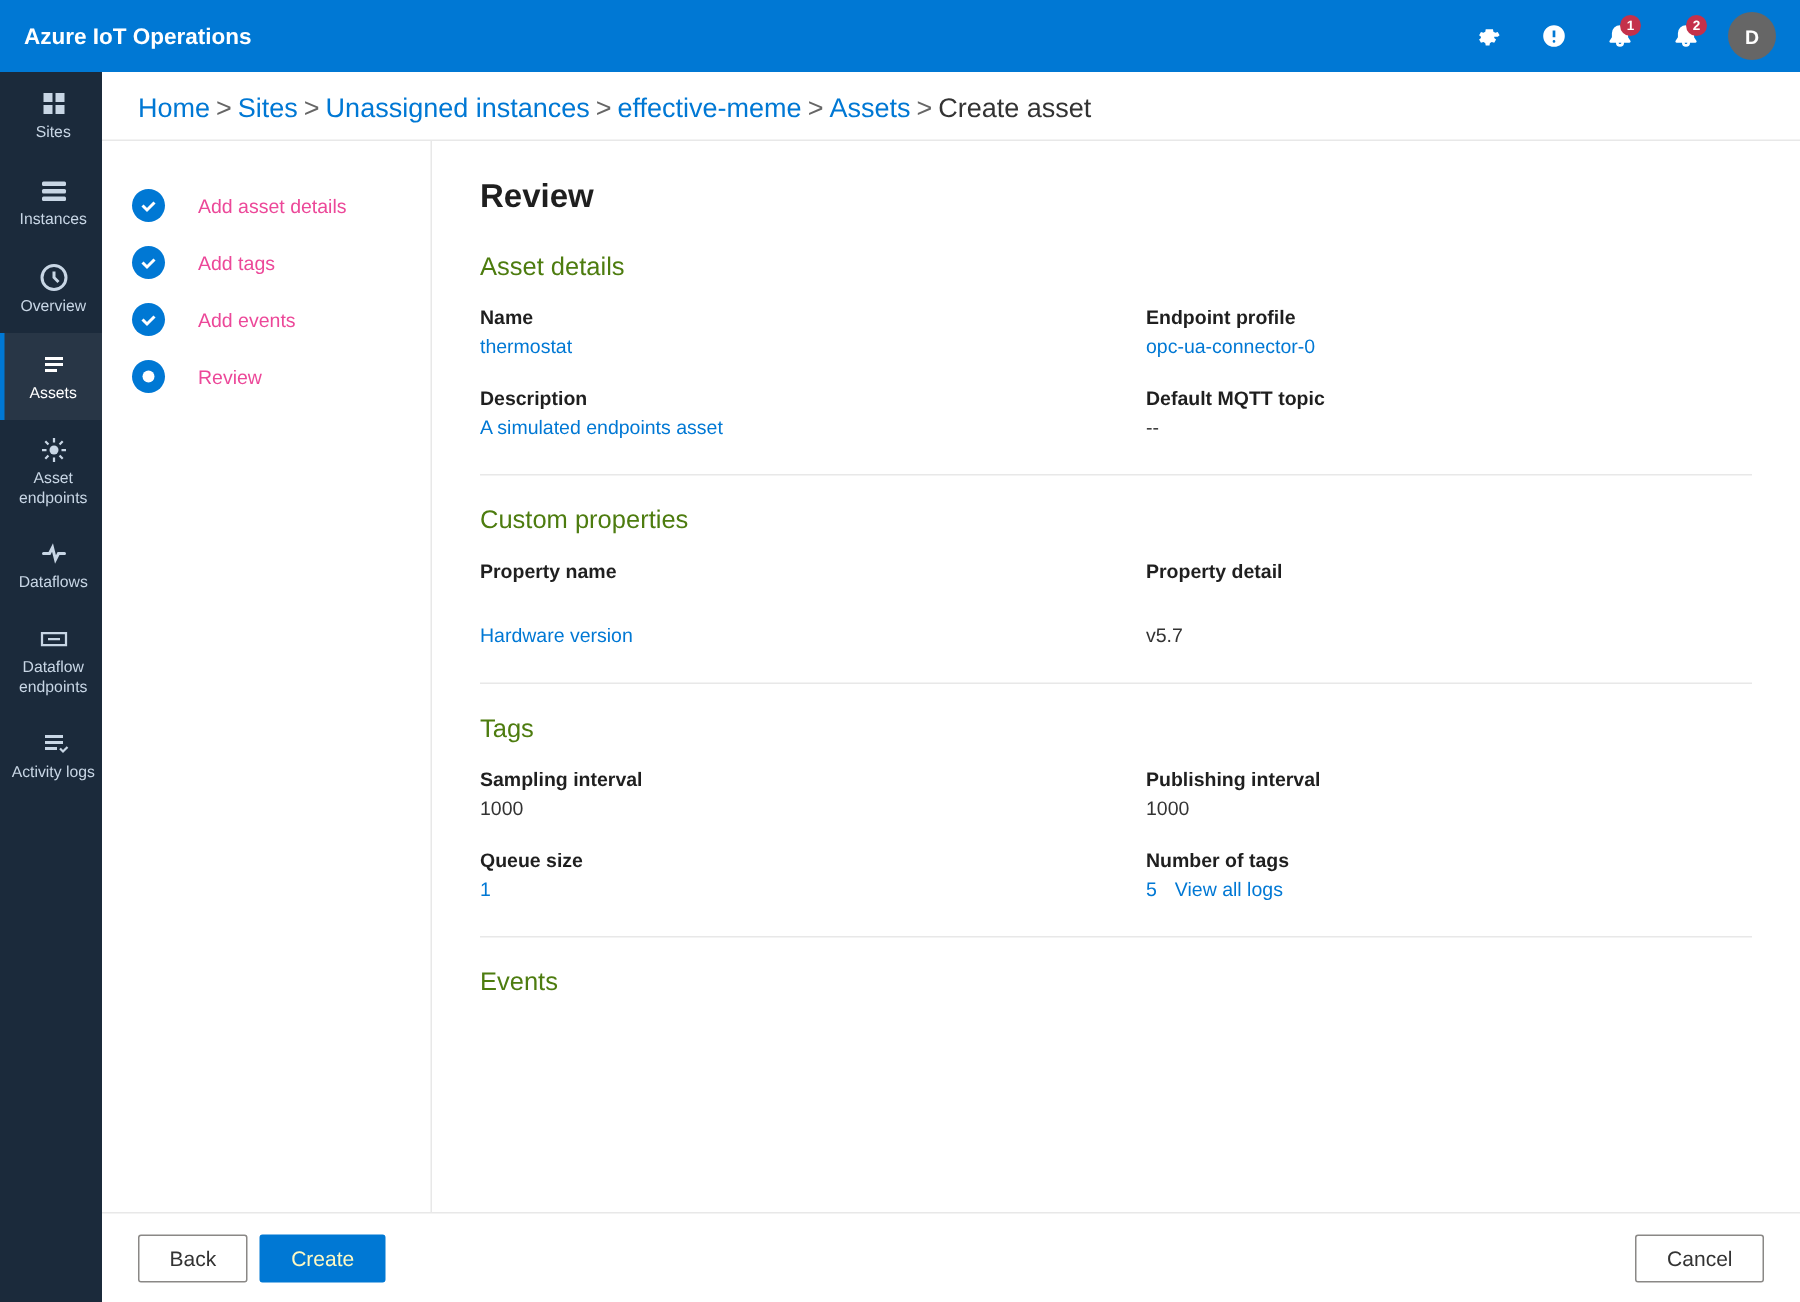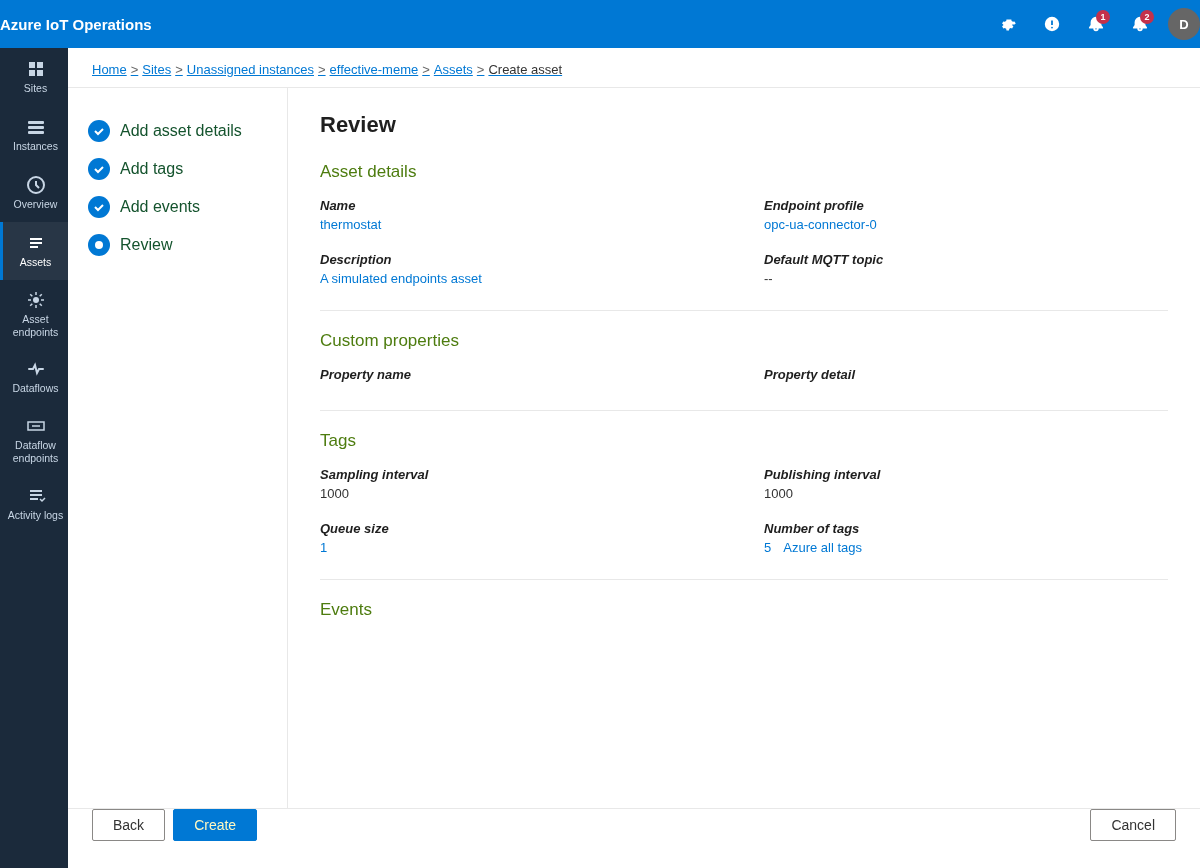--- a/index.html
+++ b/index.html
@@ -4,21 +4,21 @@
   <style>
     * { box-sizing: border-box; margin: 0; padding: 0; }
     body { font-family: 'Segoe UI', Arial, sans-serif; font-size: 14px; color: #333; background: #f3f2f1; height: 868px; overflow: hidden; }
 
     
     .topbar {
       background: #0078d4;
       height: 48px;
       display: flex;
       align-items: center;
-      padding: 0 0;
+      padding: 0 16px;
       color: white;
       position: fixed;
       top: 0; left: 0; right: 0;
       z-index: 100;
     }
     .topbar-title {
       font-size: 15px;
       font-weight: 600;
       color: white;
       flex: 1;
@@ -114,29 +114,28 @@
       margin-top: 48px;
       margin-left: 68px;
       height: calc(868px - 48px);
       display: flex;
       flex-direction: column;
     }
 
     
     .breadcrumb {
       padding: 14px 24px 10px;
-      font-size: 13px;
+      font-size: 18px;
       color: #0078d4;
       background: white;
       border-bottom: 1px solid #e8e8e8;
       display: flex;
       align-items: center;
       flex-wrap: wrap;
       gap: 4px;
-      text-decoration: underline;
     }
     .breadcrumb span.sep { color: #666; }
     .breadcrumb span.current { color: #333; font-weight: 500; }
     .breadcrumb a { color: #0078d4; text-decoration: none; }
 
     
     .content-area {
       flex: 1;
       display: flex;
       overflow: hidden;
@@ -172,22 +171,23 @@
     }
     .step-circle.completed {
       background: #0078d4;
       color: white;
     }
     .step-circle.active {
       background: #0078d4;
       color: white;
     }
     .step-label {
-      font-size: 16px;
-      color: #14532d;
+      font-size: 13px;
+      color: #ec4899;
+      margin-left: 12px;
     }
 
     
     .review-panel {
       flex: 1;
       padding: 24px 32px;
       overflow-y: auto;
       background: white;
       position: relative;
     }
@@ -207,41 +207,41 @@
       display: grid;
       grid-template-columns: 1fr 1fr;
       gap: 20px 40px;
       margin-bottom: 24px;
     }
     .review-field-label {
       font-size: 13px;
       font-weight: 600;
       color: #1f1f1f;
       margin-bottom: 4px;
-      font-style: italic;
     }
     .review-field-value {
       font-size: 13px;
       color: #0078d4;
     }
     .review-field-value.plain {
       color: #333;
     }
     .divider {
       border: none;
       border-top: 1px solid #e8e8e8;
       margin: 20px 0;
     }
 
     
     .footer {
       height: 60px;
       background: white;
       border-top: 1px solid #e8e8e8;
       display: flex;
+      align-items: center;
       padding: 0 24px;
       gap: 8px;
       position: fixed;
       bottom: 0;
       left: 68px;
       right: 0;
       z-index: 80;
     }
     .btn {
       height: 32px;
@@ -451,20 +451,24 @@
         </div>
       </div>
 
       <hr class="divider">
 
       <div class="section-title">Custom properties</div>
       <div class="review-grid">
         <div class="review-field-label">Property name</div>
         <div class="review-field-label">Property detail</div>
       </div>
+      <div class="review-grid">
+        <div class="review-field-value">Hardware version</div>
+        <div class="review-field-value plain">v5.7</div>
+      </div>
 
       <hr class="divider">
 
       <div class="section-title">Tags</div>
       <div class="review-grid">
         <div>
           <div class="review-field-label">Sampling interval</div>
           <div class="review-field-value plain">1000</div>
         </div>
         <div>
@@ -472,21 +476,21 @@
           <div class="review-field-value plain">1000</div>
         </div>
         <div>
           <div class="review-field-label">Queue size</div>
           <div class="number-value">1</div>
         </div>
         <div>
           <div class="review-field-label">Number of tags</div>
           <div class="inline-values">
             <span class="number-value">5</span>
-            <a class="view-all-link" href="#">Azure all tags</a>
+            <a class="view-all-link" href="#">View all logs</a>
           </div>
         </div>
       </div>
 
       <hr class="divider">
 
       <div class="section-title">Events</div>
     </div>
   </div>
 </div>

